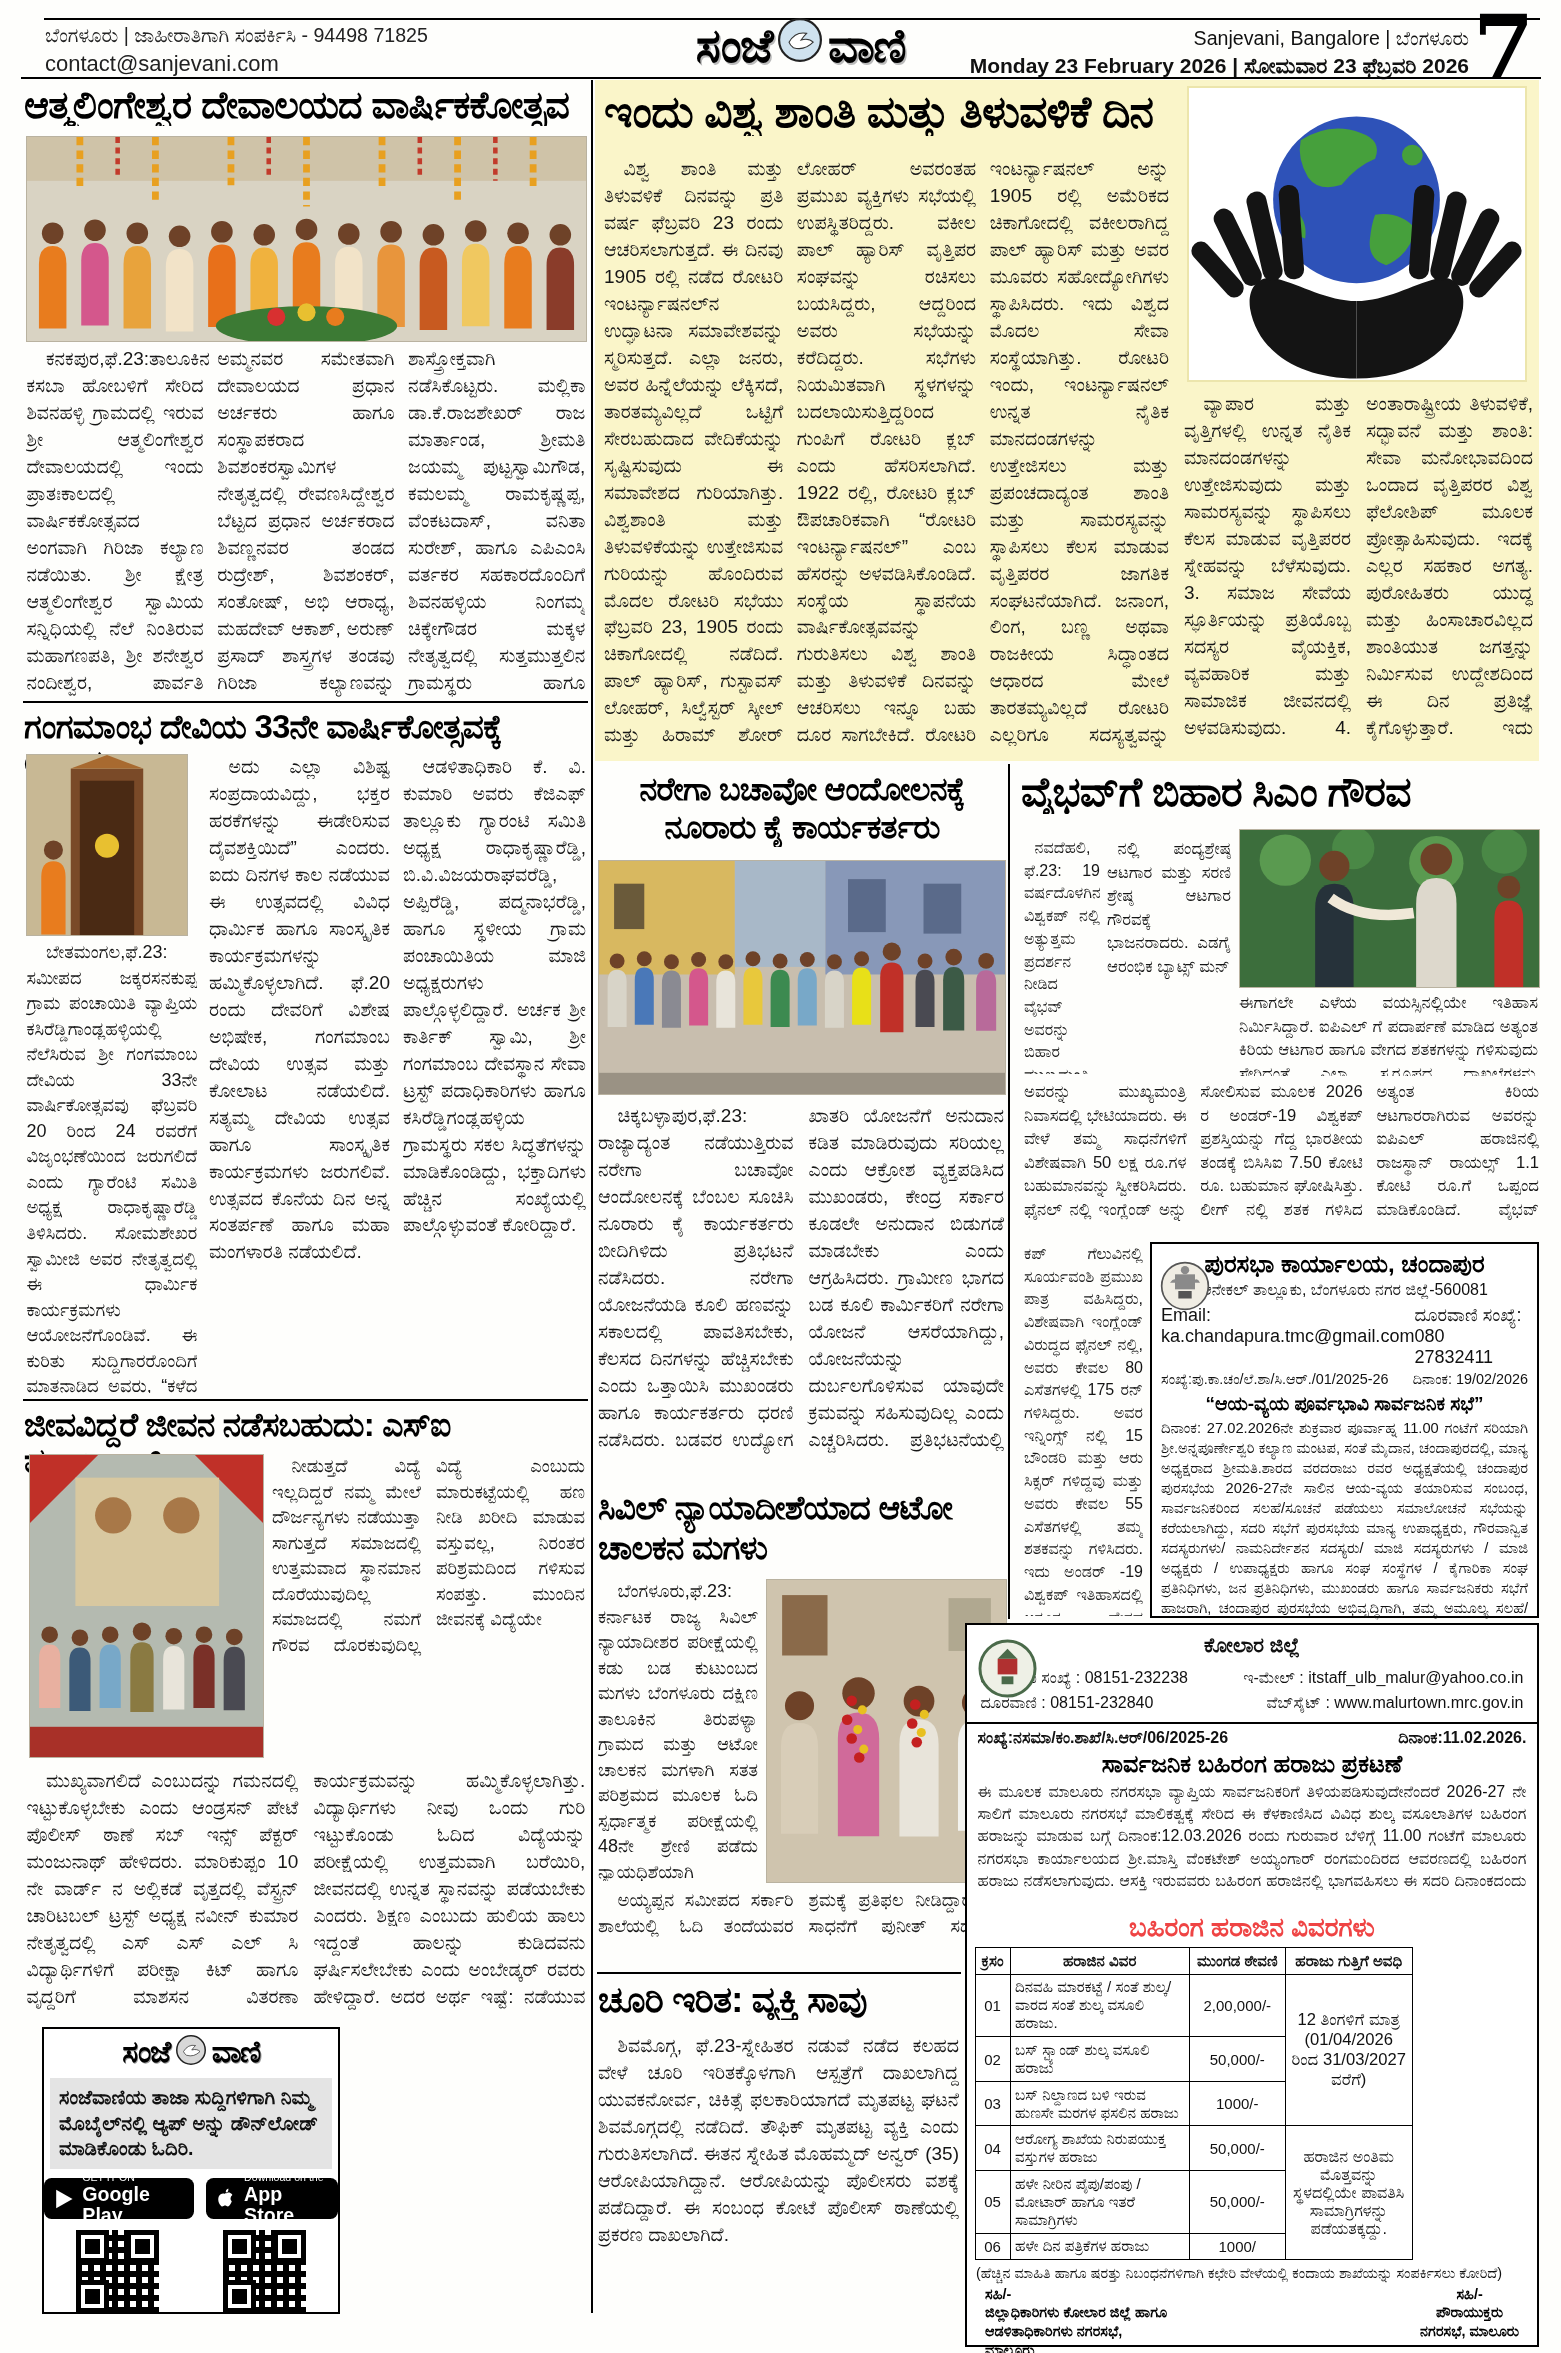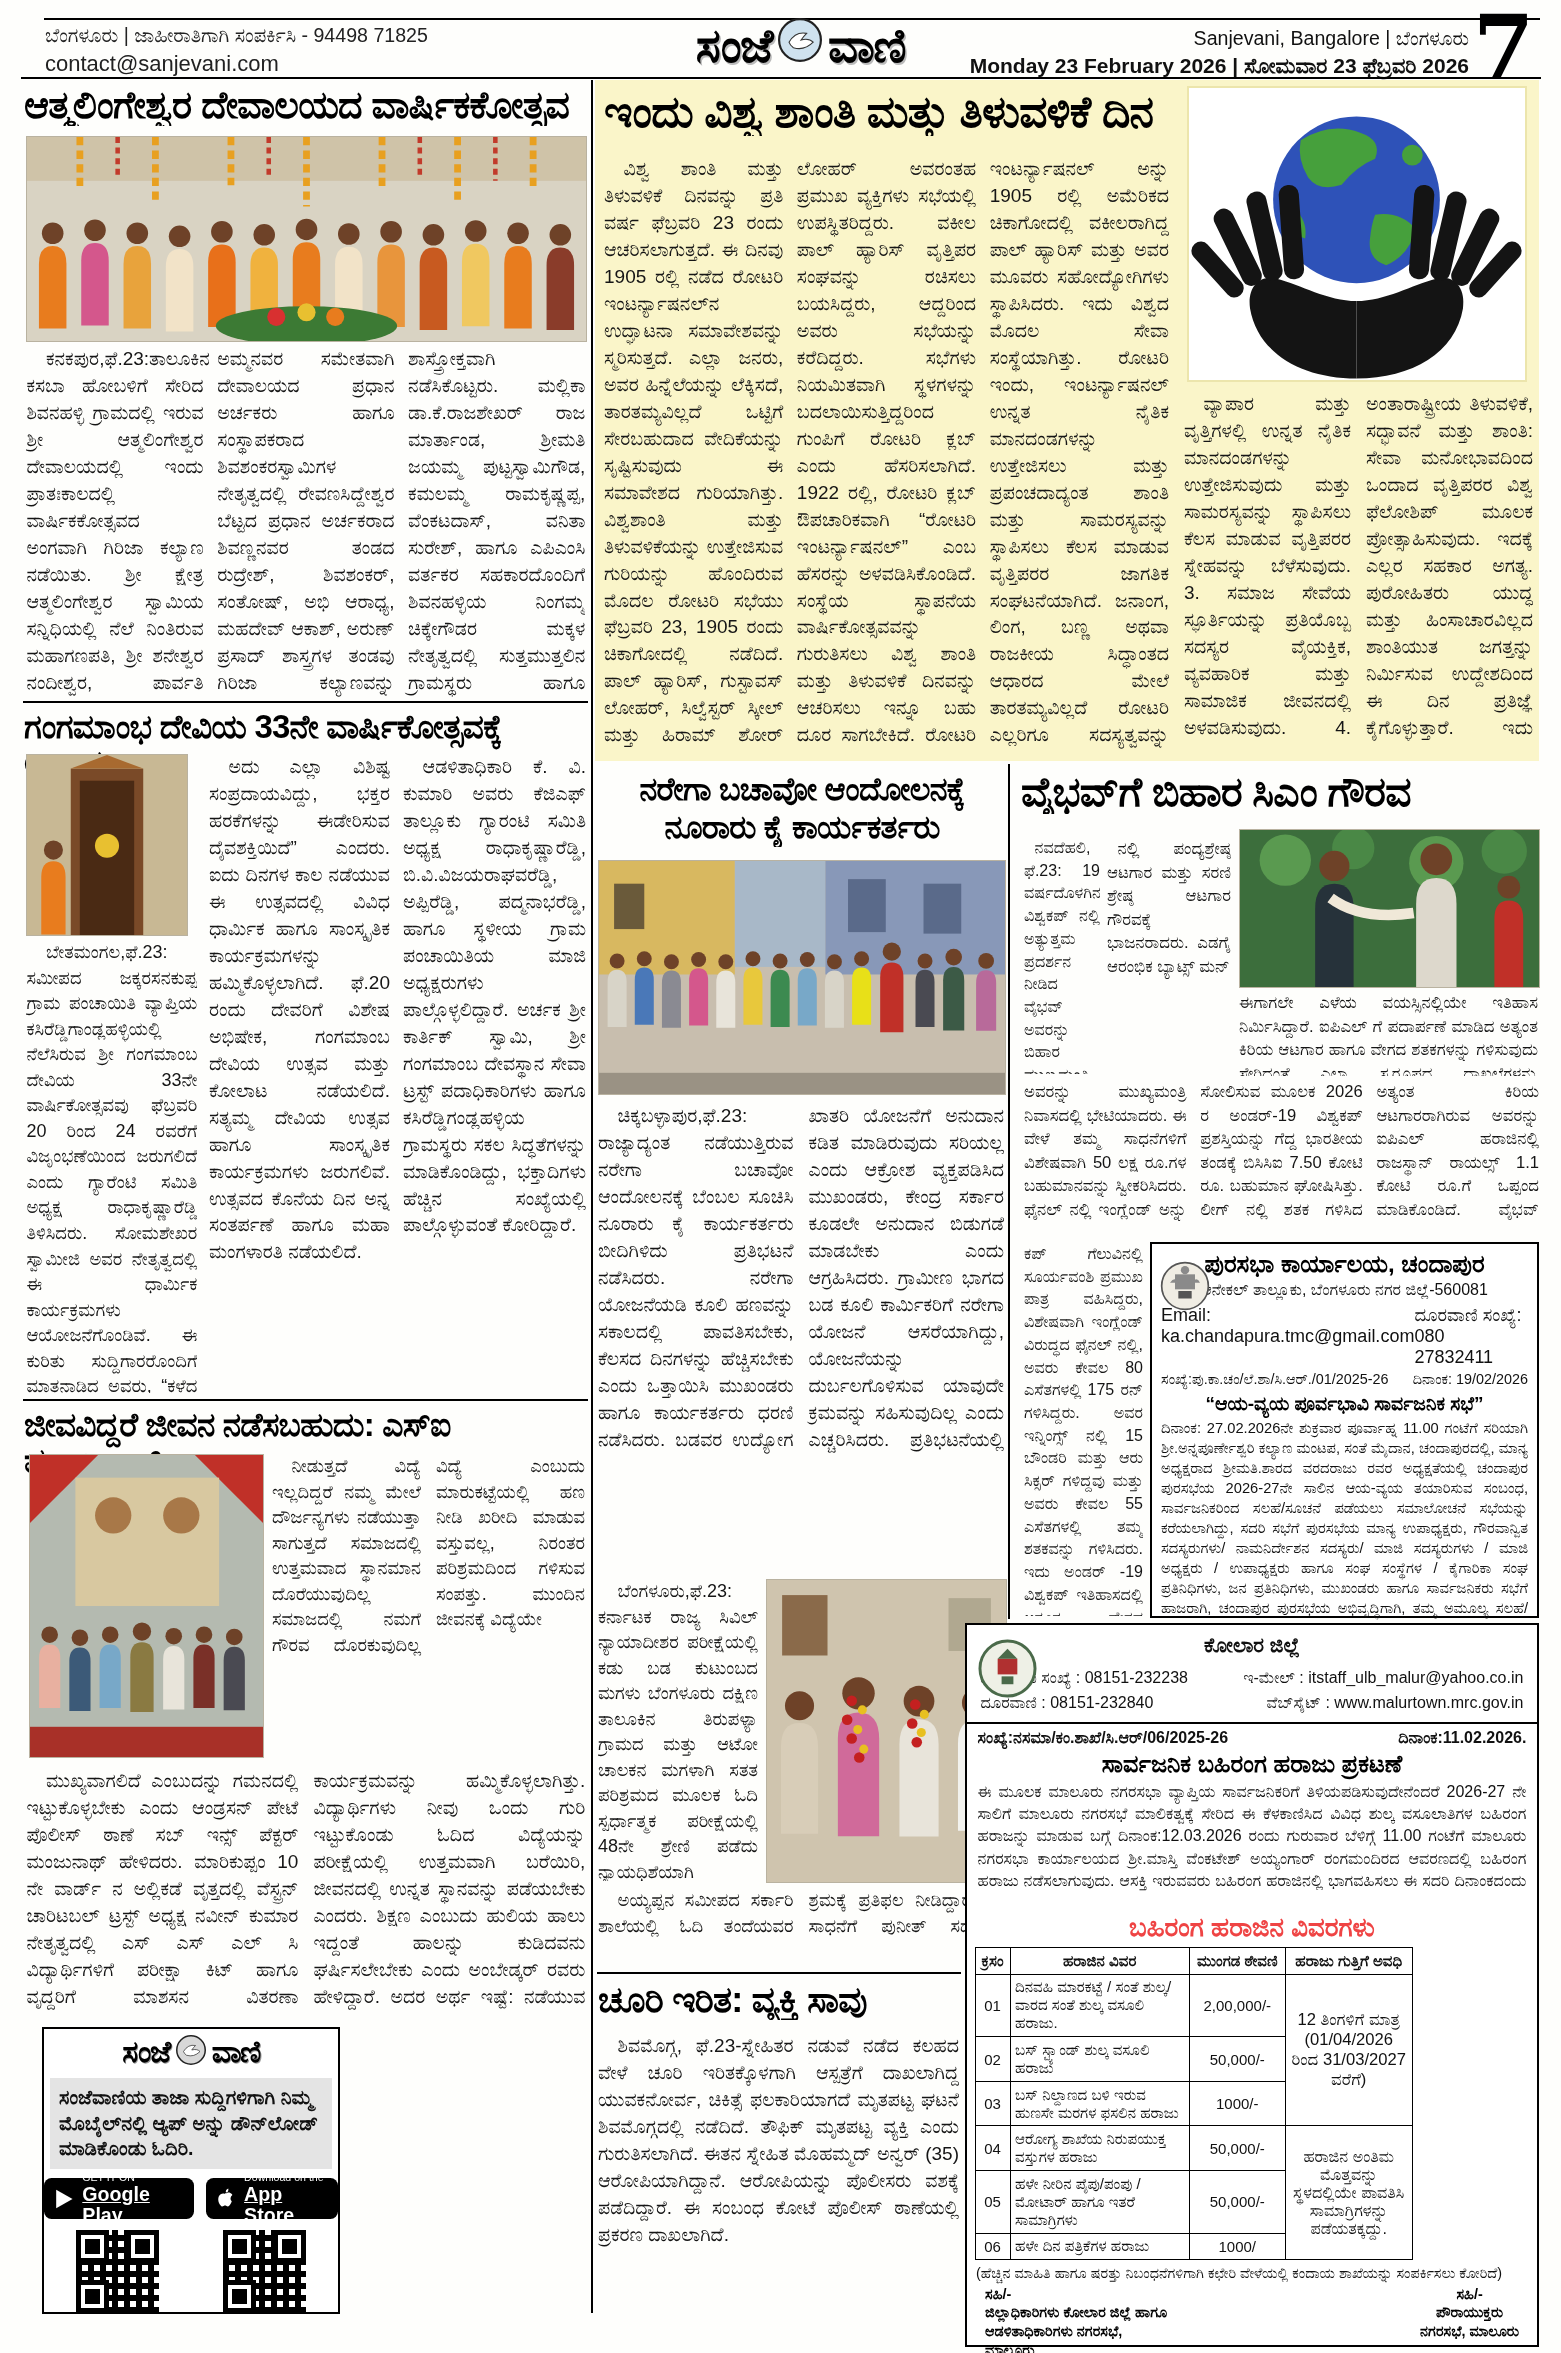--- a/index.html
+++ b/index.html
@@ -16,21 +16,21 @@
   .adbox{border:2.3px solid #000;background:#fff;box-sizing:border-box;}
   .center{text-align:center;}
   .pre{white-space:pre-line;}
   .flexbet{display:flex;justify-content:space-between;align-items:flex-start;}
   table.auc{border-collapse:collapse;background:#fff;}
   table.auc th,table.auc td{border:1.5px solid #000;padding:3.8px 4.5px;font-size:15px;color:#111;vertical-align:middle;}
   table.auc th{font-weight:bold;text-align:center;}
   .badge{background:#000;border-radius:7.6px;color:#fff;display:flex;align-items:center;gap:9px;
          padding:3px 10.6px;box-sizing:border-box;height:41px;}
   .badge .t1{font-size:10.6px;line-height:1.1;}
-  .badge .t2{font-size:19.6px;font-weight:bold;line-height:1.05;text-decoration:underline;}
+  .badge .t2{font-size:19.6px;font-weight:bold;line-height:1.05;}
   .qr{position:relative;background:
       repeating-linear-gradient(0deg,#000 0 6px,transparent 6px 12px),
       repeating-linear-gradient(90deg,#000 0 6px,#fff 6px 12px);}
   .qr i{position:absolute;width:23px;height:23px;background:#fff;border:5.3px solid #000;}
   .qr i::after{content:"";position:absolute;inset:3.8px;background:#000;}
   .qr i.tl{left:0;top:0}.qr i.tr{right:0;top:0}.qr i.bl{left:0;bottom:0}
   .mast{font-weight:900;color:#000;letter-spacing:-1.5px;display:flex;align-items:flex-start;justify-content:center;gap:6px;
         text-shadow:1.5px 1.5px 0 #bbb;}
 </style>
 </head>
@@ -236,20 +236,21 @@
       <use href="#prs" x="330" y="104" width="36" height="126" style="color:#e8e018"></use>
       <use href="#prs" x="366" y="100" width="44" height="132" style="color:#c03028"></use>
       <use href="#prs" x="414" y="110" width="36" height="120" style="color:#4a4a52"></use>
       <use href="#prs" x="450" y="106" width="40" height="126" style="color:#3c5a46"></use>
       <use href="#prs" x="494" y="112" width="38" height="120" style="color:#b86a9a"></use>
     </g>
     <rect y="280" width="538" height="28" fill="#9a9284"></rect>
   </svg>
   <div class="abs bt c2" style="left:598px;top:1103px;width:406px;height:373px;font-size:19px">ಚಿಕ್ಕಬಳ್ಳಾಪುರ,ಫೆ.23: ರಾಜ್ಯಾದ್ಯಂತ ನಡೆಯುತ್ತಿರುವ ನರೇಗಾ ಬಚಾವೋ ಆಂದೋಲನಕ್ಕೆ ಬೆಂಬಲ ಸೂಚಿಸಿ ನೂರಾರು ಕೈ ಕಾರ್ಯಕರ್ತರು ಬೀದಿಗಿಳಿದು ಪ್ರತಿಭಟನೆ ನಡೆಸಿದರು. ನರೇಗಾ ಯೋಜನೆಯಡಿ ಕೂಲಿ ಹಣವನ್ನು ಸಕಾಲದಲ್ಲಿ ಪಾವತಿಸಬೇಕು, ಕೆಲಸದ ದಿನಗಳನ್ನು ಹೆಚ್ಚಿಸಬೇಕು ಎಂದು ಒತ್ತಾಯಿಸಿ ಮುಖಂಡರು ಹಾಗೂ ಕಾರ್ಯಕರ್ತರು ಧರಣಿ ನಡೆಸಿದರು. ಬಡವರ ಉದ್ಯೋಗ ಖಾತರಿ ಯೋಜನೆಗೆ ಅನುದಾನ ಕಡಿತ ಮಾಡಿರುವುದು ಸರಿಯಲ್ಲ ಎಂದು ಆಕ್ರೋಶ ವ್ಯಕ್ತಪಡಿಸಿದ ಮುಖಂಡರು, ಕೇಂದ್ರ ಸರ್ಕಾರ ಕೂಡಲೇ ಅನುದಾನ ಬಿಡುಗಡೆ ಮಾಡಬೇಕು ಎಂದು ಆಗ್ರಹಿಸಿದರು. ಗ್ರಾಮೀಣ ಭಾಗದ ಬಡ ಕೂಲಿ ಕಾರ್ಮಿಕರಿಗೆ ನರೇಗಾ ಯೋಜನೆ ಆಸರೆಯಾಗಿದ್ದು, ಯೋಜನೆಯನ್ನು ದುರ್ಬಲಗೊಳಿಸುವ ಯಾವುದೇ ಕ್ರಮವನ್ನು ಸಹಿಸುವುದಿಲ್ಲ ಎಂದು ಎಚ್ಚರಿಸಿದರು. ಪ್ರತಿಭಟನೆಯಲ್ಲಿ ಬ್ಲಾಕ್ ಅಧ್ಯಕ್ಷರು, ಮಹಿಳಾ ಕಾರ್ಯಕರ್ತರು ಸೇರಿದಂತೆ ನೂರಾರು ಮಂದಿ ಭಾಗವಹಿಸಿದ್ದರು.</div>
 
+  <div class="abs hl" style="left:598px;top:1488px;width:408px;font-size:33px;line-height:1.2">ಸಿವಿಲ್ ನ್ಯಾಯಾದೀಶೆಯಾದ ಆಟೋ ಚಾಲಕನ ಮಗಳು</div>
   <div class="abs bt" style="left:598px;top:1579px;width:160px;height:302px;font-size:18px">ಬೆಂಗಳೂರು,ಫೆ.23: ಕರ್ನಾಟಕ ರಾಜ್ಯ ಸಿವಿಲ್ ನ್ಯಾಯಾದೀಶರ ಪರೀಕ್ಷೆಯಲ್ಲಿ ಕಡು ಬಡ ಕುಟುಂಬದ ಮಗಳು ಬೆಂಗಳೂರು ದಕ್ಷಿಣ ತಾಲೂಕಿನ ತಿರುಪಳ್ಯಾ ಗ್ರಾಮದ ಮತ್ತು ಆಟೋ ಚಾಲಕನ ಮಗಳಾಗಿ ಸತತ ಪರಿಶ್ರಮದ ಮೂಲಕ ಓದಿ ಸ್ಪರ್ಧಾತ್ಮಕ ಪರೀಕ್ಷೆಯಲ್ಲಿ 48ನೇ ಶ್ರೇಣಿ ಪಡೆದು ನ್ಯಾಯಧಿಶೆಯಾಗಿ ಆಯ್ಕೆಯಾಗಿದ್ದಾರೆ.</div>
   <svg class="abs ph" style="left:766px;top:1579px" width="239" height="302" viewBox="0 0 316 400" preserveAspectRatio="none">
     <rect width="316" height="400" fill="#cfc4ae"></rect>
     <rect x="20" y="20" width="60" height="80" fill="#8a6a4a"></rect>
       <rect x="240" y="24" width="56" height="70" fill="#b0a890"></rect>
     <use href="#prs" x="8" y="80" width="70" height="320" style="color:#d8cdb8"></use>
     <use href="#prs" x="82" y="64" width="78" height="336" style="color:#d06a9a"></use>
     <use href="#prs" x="164" y="76" width="74" height="324" style="color:#e8e4da"></use>
     <use href="#prs" x="242" y="72" width="70" height="328" style="color:#f2f2ee"></use>
     <g fill="#c42020">

